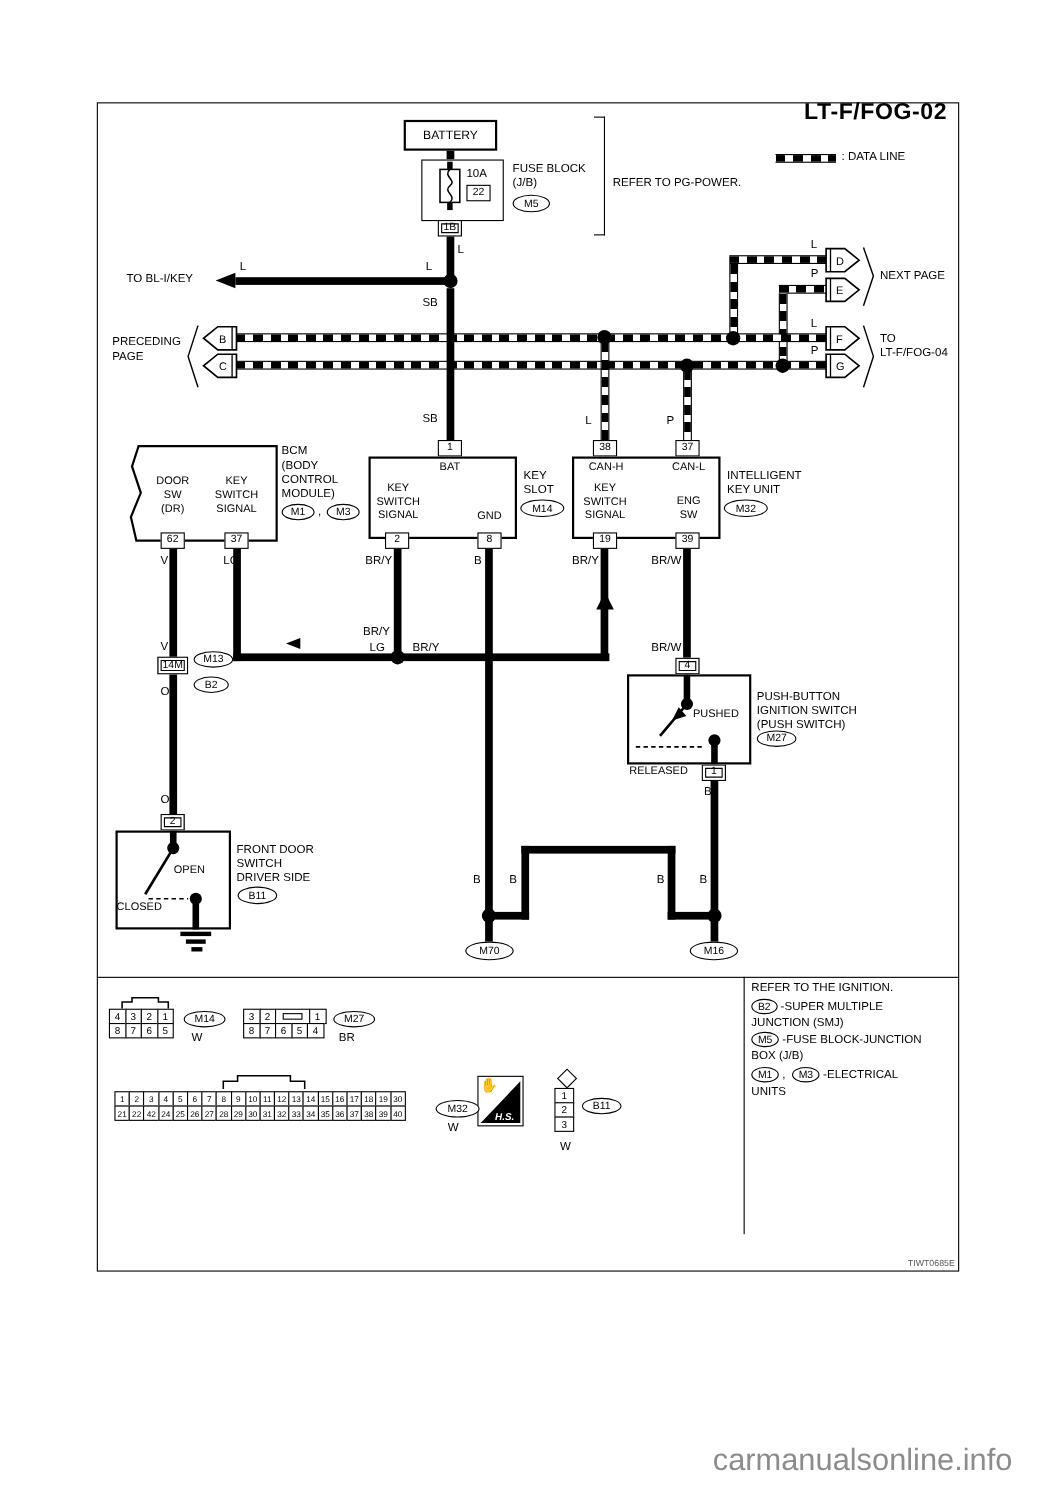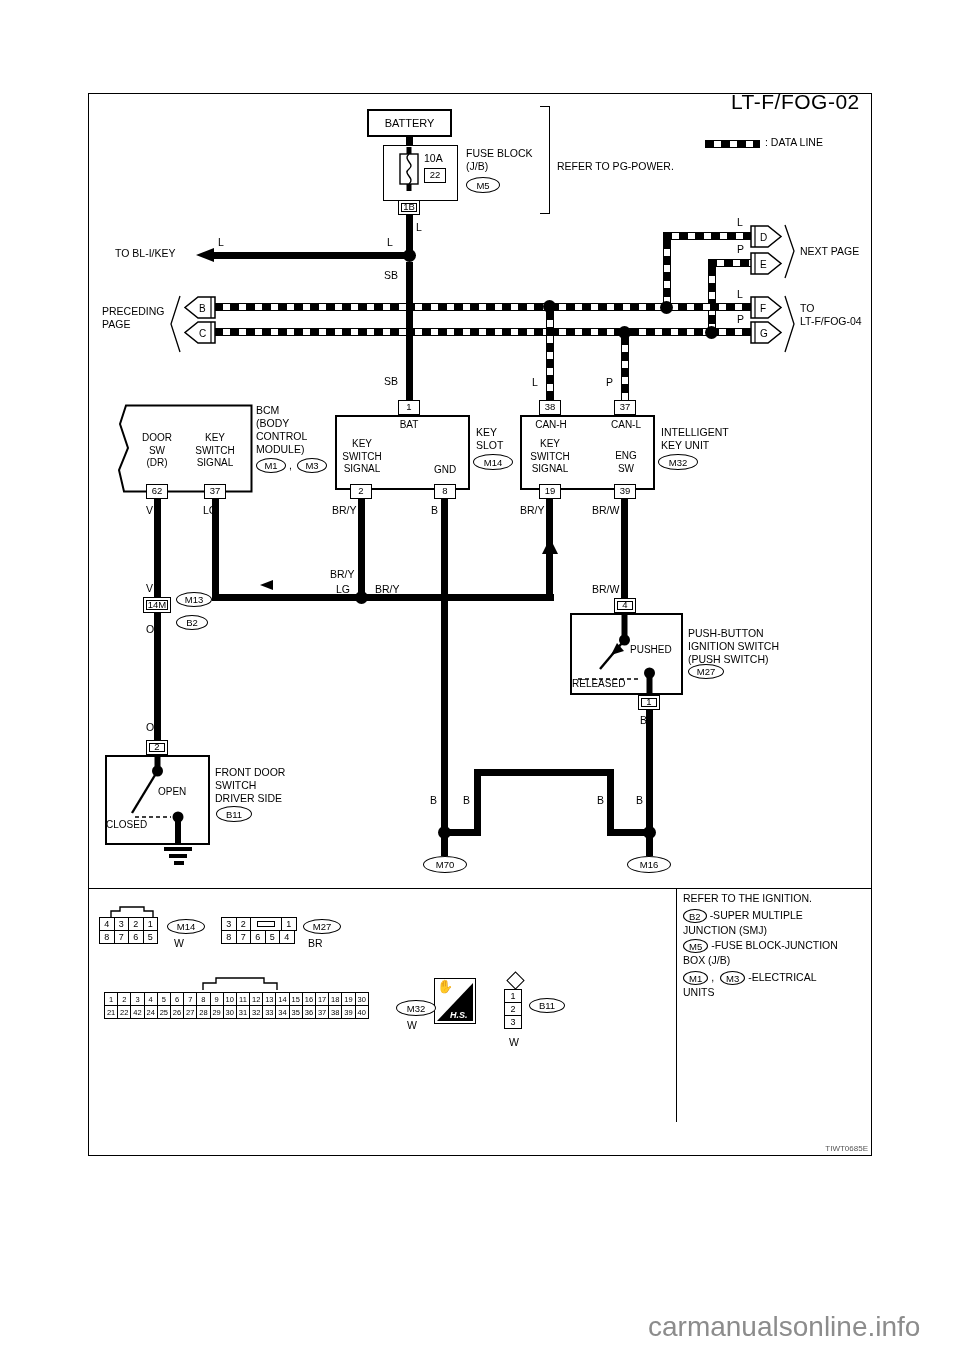--- a/index.html
+++ b/index.html
@@ -36,21 +36,21 @@
 </style>
 </head>
 <body>
 
 <div id="stage">
 
   <div class="abs" style="left:88px;top:93px;width:784px;height:1063px;border:1px solid #000;z-index:0"></div>
   <div class="abs" style="left:88px;top:888px;width:784px;border-top:1px solid #000;z-index:0"></div>
   <div class="abs" style="left:676px;top:888px;height:234px;border-left:1px solid #000;z-index:0"></div>
 
-  <div class="lbl" style="left:731px;top:95px;font-size:21px;font-weight:normal;letter-spacing:.5px">LT-F/FOG-02</div>
+  <div class="lbl" style="left:731px;top:95px;font-size:21px;font-weight:bold;letter-spacing:.5px">LT-F/FOG-02</div>
   <div class="dl-h" style="left:705px;top:140px;width:55px"></div>
   <div class="lbl" style="left:765px;top:136px">: DATA LINE</div>
 
   <div class="cbox" style="left:367px;top:109px;width:85px;height:28px;display:flex;align-items:center;justify-content:center;font-size:11px">BATTERY</div>
   <div class="wire" style="left:406px;top:137px;width:7px;height:8px"></div>
   <div class="cbox" style="left:383px;top:145px;width:75px;height:56px;border-width:1.6px"></div>
   <svg style="left:396px;top:147px" width="26" height="44">
     <line x1="13" y1="0" x2="13" y2="7" stroke="#000" stroke-width="5"></line>
     <rect x="4" y="7" width="18" height="30" fill="none" stroke="#000" stroke-width="1.4"></rect>
     <path d="M13,7 C6,13 20,17 13,22 C6,27 20,31 13,37" fill="none" stroke="#000" stroke-width="1.4"></path>
@@ -227,21 +227,21 @@
   <svg style="left:570px;top:613px" width="113" height="82">
     <line x1="54.5" y1="0" x2="54.5" y2="27" stroke="#000" stroke-width="6"></line>
     <circle cx="54.5" cy="27" r="5.5"></circle>
     <line x1="54.5" y1="27" x2="30" y2="56" stroke="#000" stroke-width="2.4"></line>
     <polygon points="47,30 54,38 41,42" fill="#000"></polygon>
     <circle cx="79.5" cy="60" r="5.5"></circle>
     <line x1="79.5" y1="60" x2="79.5" y2="82" stroke="#000" stroke-width="6"></line>
     <line x1="8" y1="66" x2="70" y2="66" stroke="#000" stroke-width="1.5" stroke-dasharray="4,3"></line>
   </svg>
   <div class="lbl sm" style="left:630px;top:644px">PUSHED</div>
-  <div class="lbl sm" style="left:572px;top:678px">RELEASED</div>
+  <div class="lbl sm" style="left:572px;top:696px">RELEASED</div>
   <div class="lbl" style="left:688px;top:627px">PUSH-BUTTON
 IGNITION SWITCH
 (PUSH SWITCH)</div>
   <div class="oval" style="left:688px;top:664px;width:36px;height:15px">M27</div>
   <div class="term term2" style="left:638px;top:695px;width:22px;height:15px">1</div>
   <div class="lbl" style="left:640px;top:714px">B</div>
   <div class="wire" style="left:646px;top:710px;width:7px;height:126px"></div>
 
   <div class="cbox" style="left:105px;top:755px;width:105px;height:90px"></div>
   <svg style="left:105px;top:755px" width="105" height="90">

